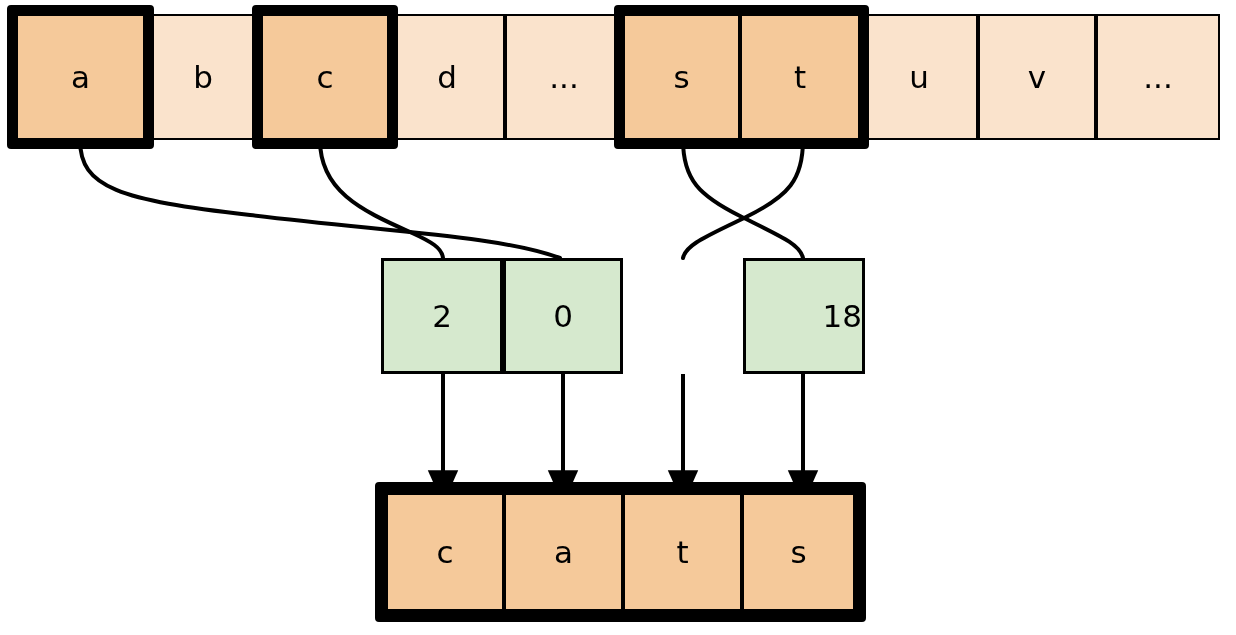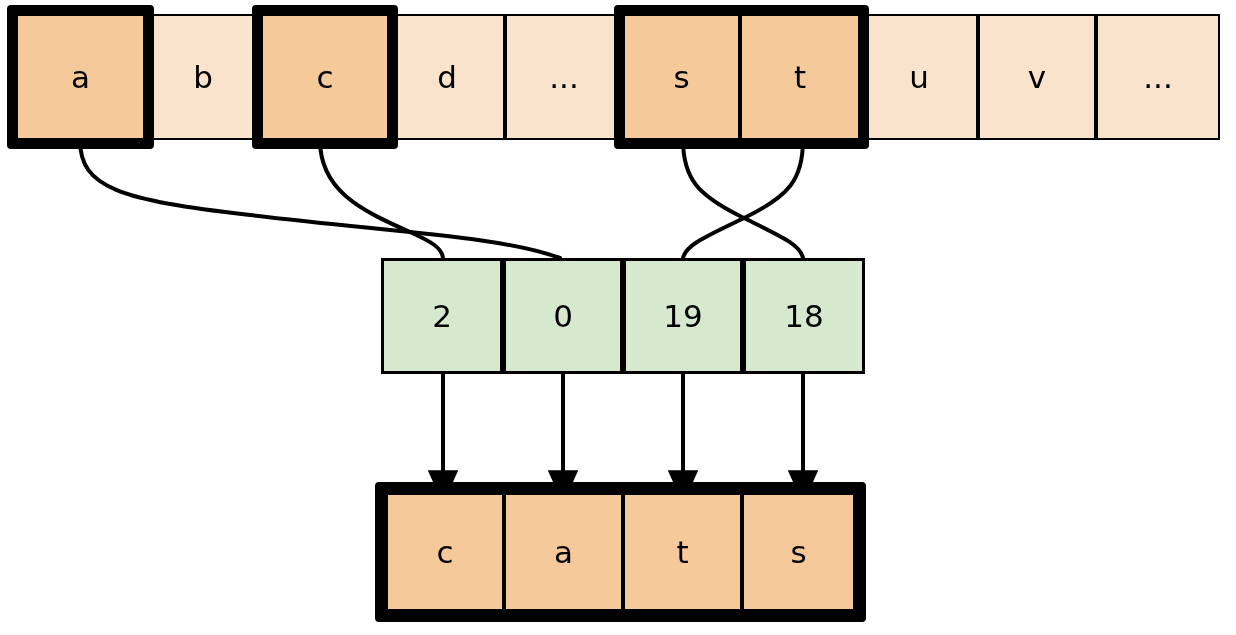--- a/index.html
+++ b/index.html
@@ -166,24 +166,21 @@
       <div class="frame" style="left: 614px; top: 5px; width: 255px; height: 144px;"></div>
     </div>
 
   <div class="index-row" id="index-row" style="left: 0px; top: 258px; width: 1236px; height: 116px;">
       <div class="cell index-cell" style="left: 381px; width: 122px;">
         <span>2</span>
       </div>
       <div class="cell index-cell" style="left: 503px; width: 120px;">
         <span>0</span>
       </div>
-      <div class="cell index-cell" style="left: 623px; width: 120px;">
-        <span>19</span>
-      </div>
-      <div class="cell index-cell" style="left: 743px; width: 122px;">
+      <div class="cell index-cell" style="left: 743px; width: 122px; justify-content: flex-end;">
         <span>18</span>
       </div>
     </div>
 
   <div class="word-row" id="word-row" style="left: 0px; top: 493px; width: 1236px; height: 118px;">
       <div class="cell word-cell" style="left: 386px; width: 118px;">
         <span>c</span>
       </div>
       <div class="cell word-cell" style="left: 504px; width: 119px;">
         <span>a</span>

